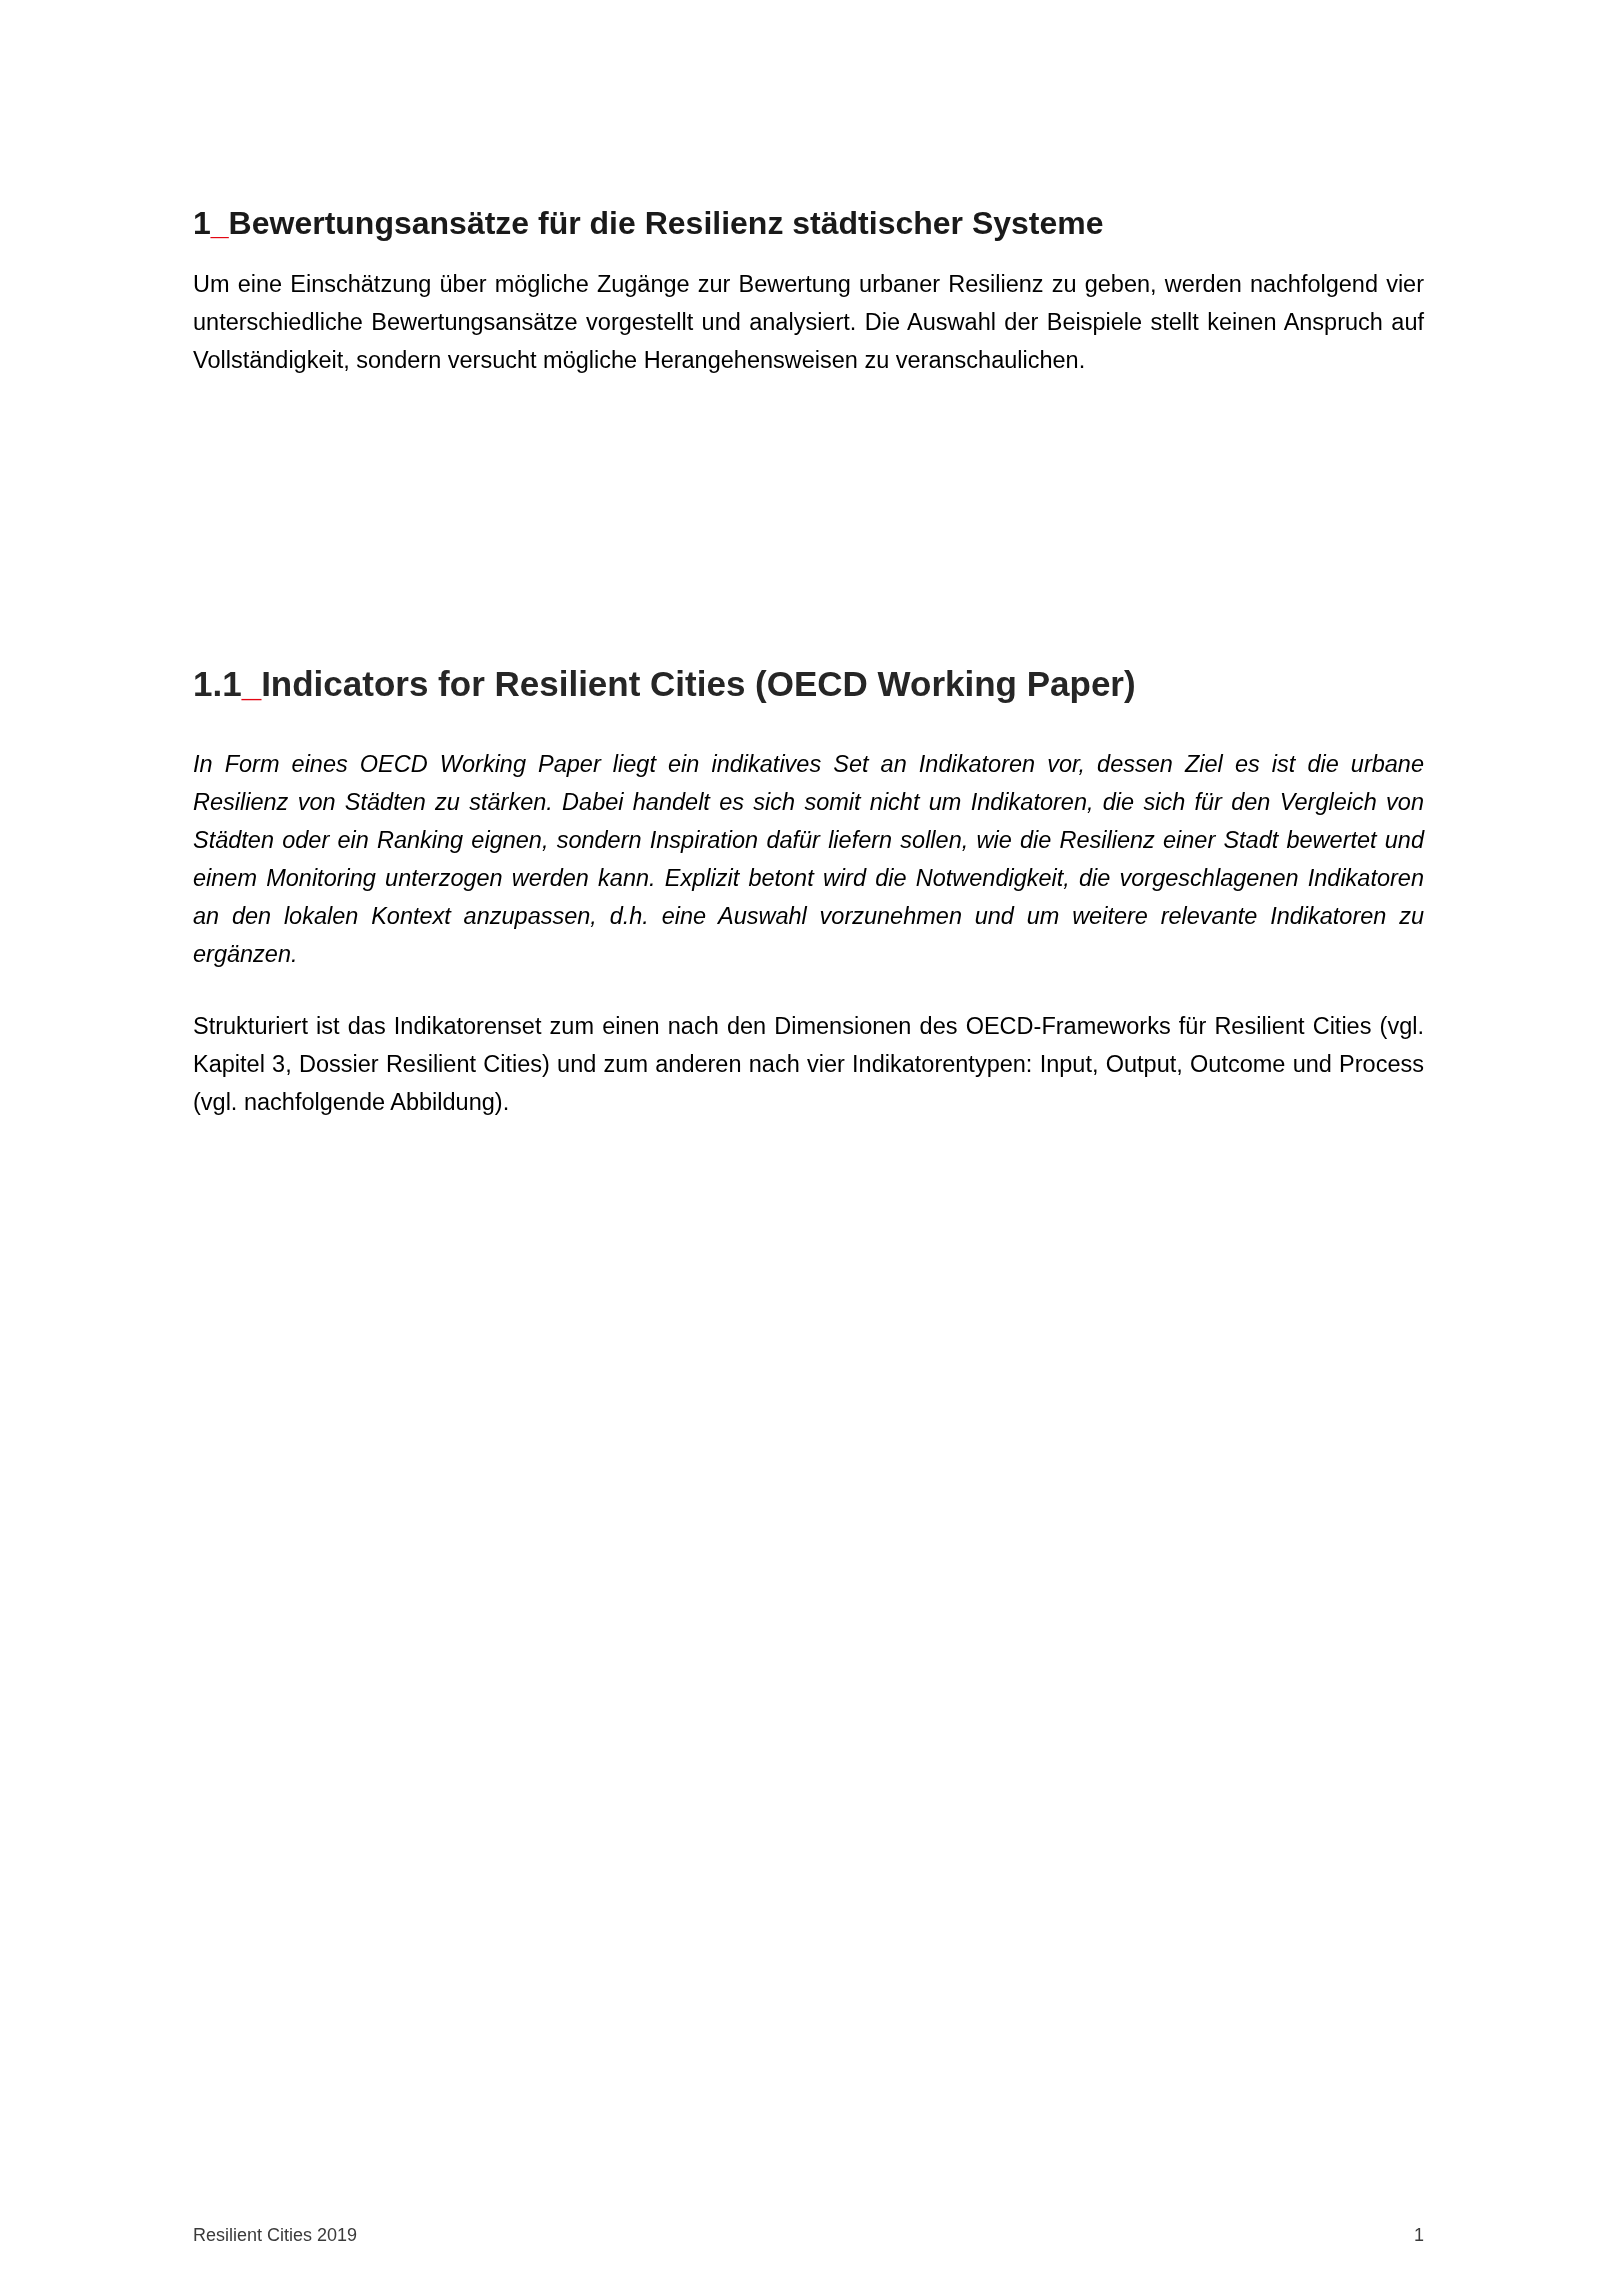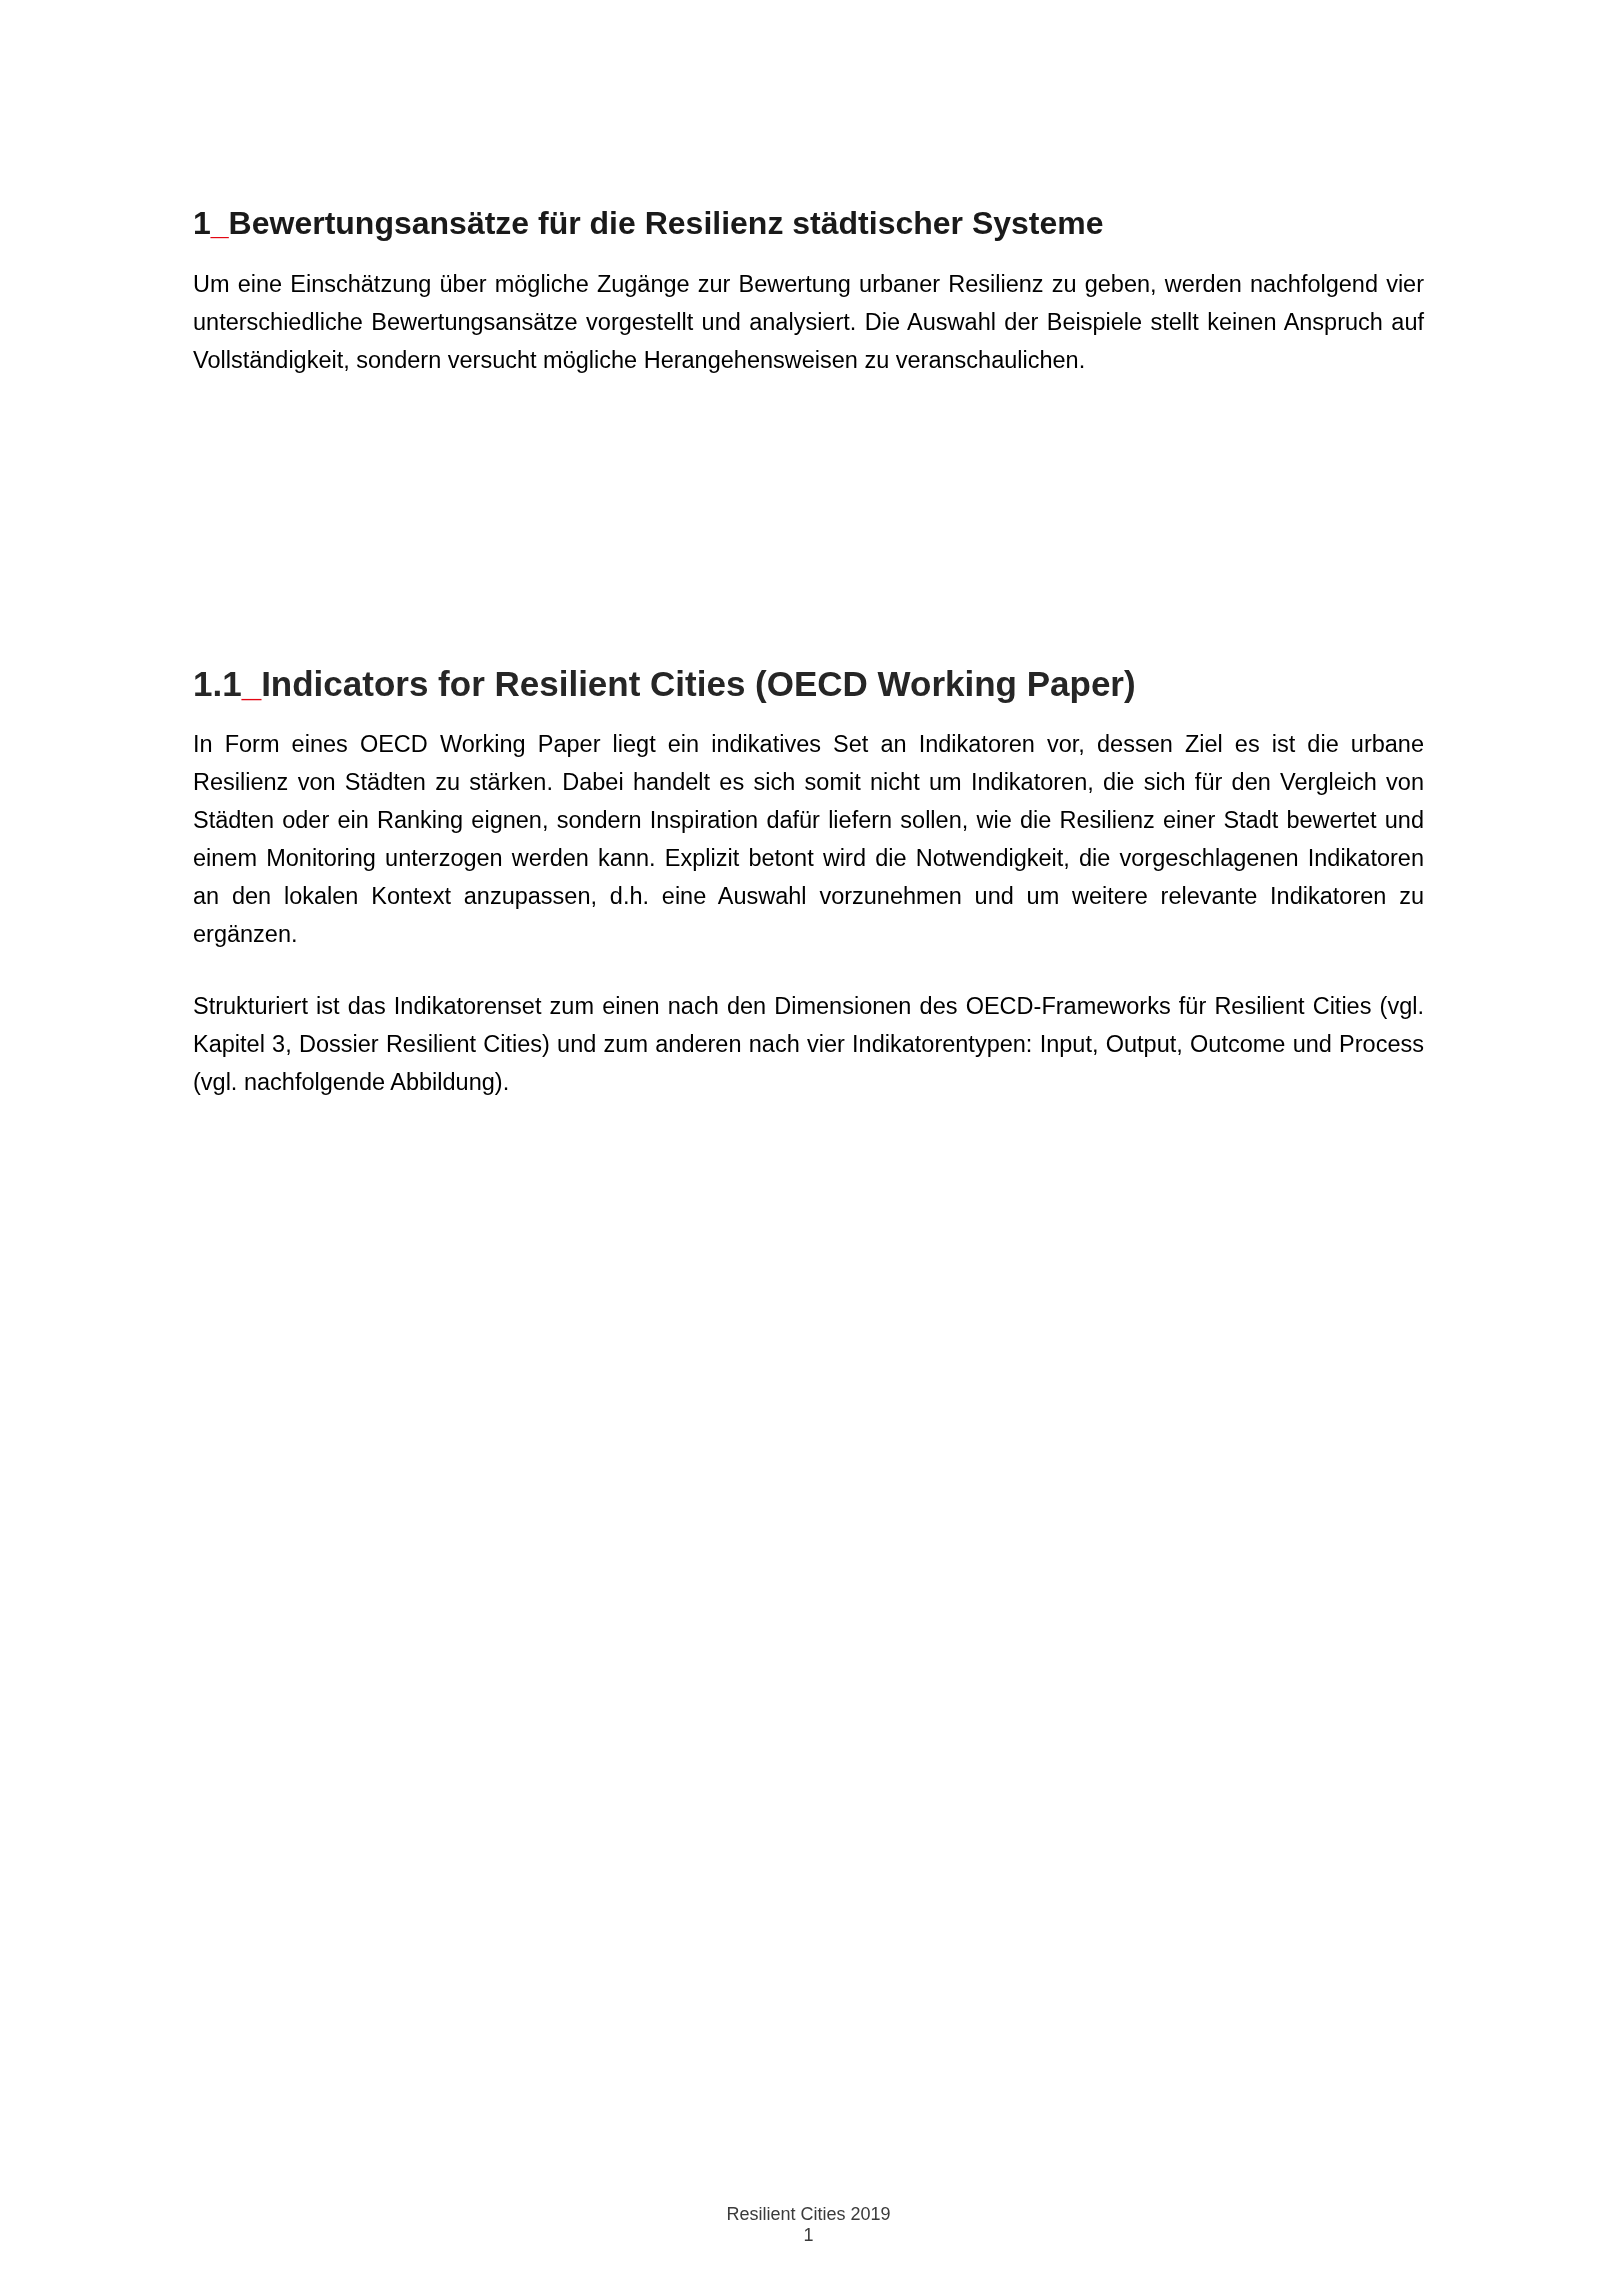--- a/index.html
+++ b/index.html
@@ -46,34 +46,33 @@
   }
   p.body-par {
     margin: 0;
     font-size: 23.5px;
     line-height: 38px;
     text-align: justify;
     text-justify: inter-word;
     color: #000000;
   }
   p.par-intro   { margin-top: 22px; }
-  p.par-first   { margin-top: 20px; }
+  p.par-first   { margin-top: 40px; font-style: italic; }
   p.par-second  { margin-top: 34px; }
   .page-footer {
     position: absolute;
     left: 193px;
     right: 199px;
     bottom: 49px;
     display: flex;
     justify-content: space-between;
     align-items: center;
     font-size: 18px;
     line-height: 21px;
     color: #3b3b3b;
-    flex-direction: column;
   }
 </style>
 </head>
 <body>
 
 <div class="page">
   <div class="content">
 
     <h1 class="sec-h1"><span>1</span><span class="red-sep">_</span><span>Bewertungsansätze für die Resilienz städtischer Systeme</span></h1>
 

